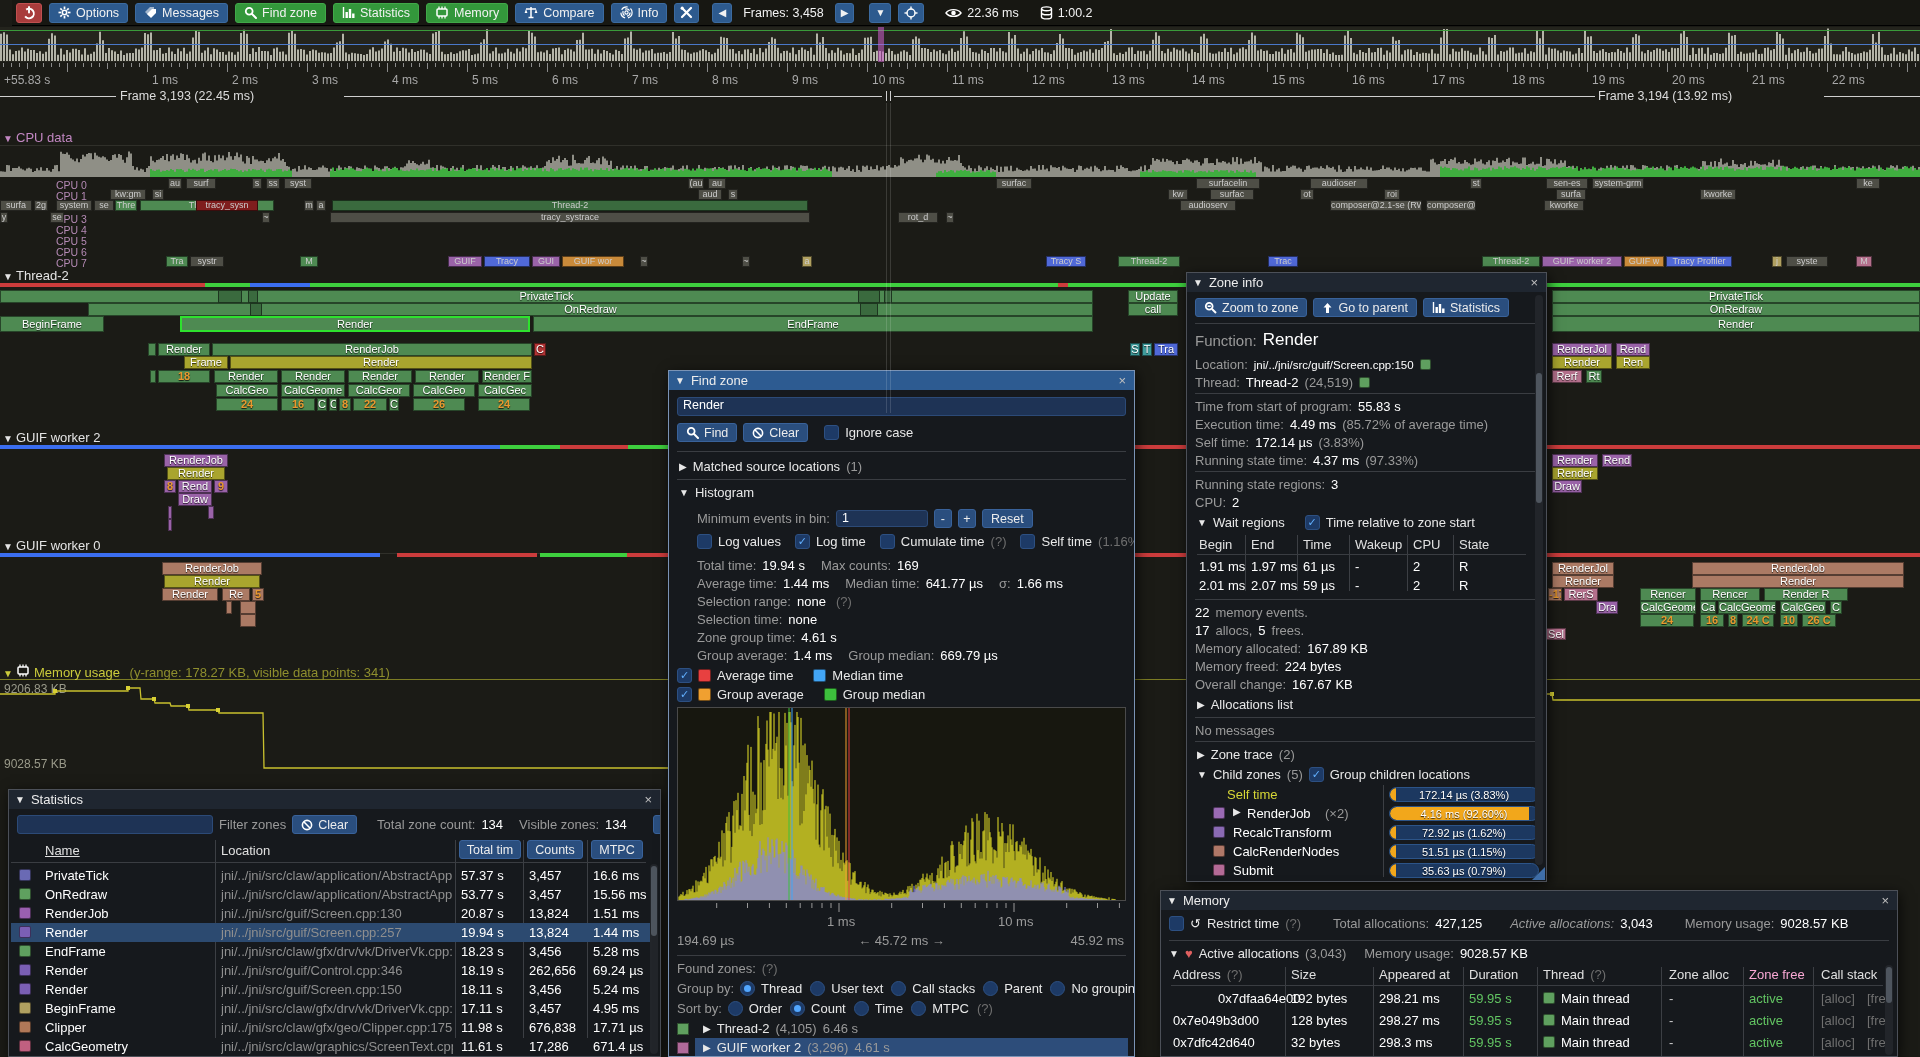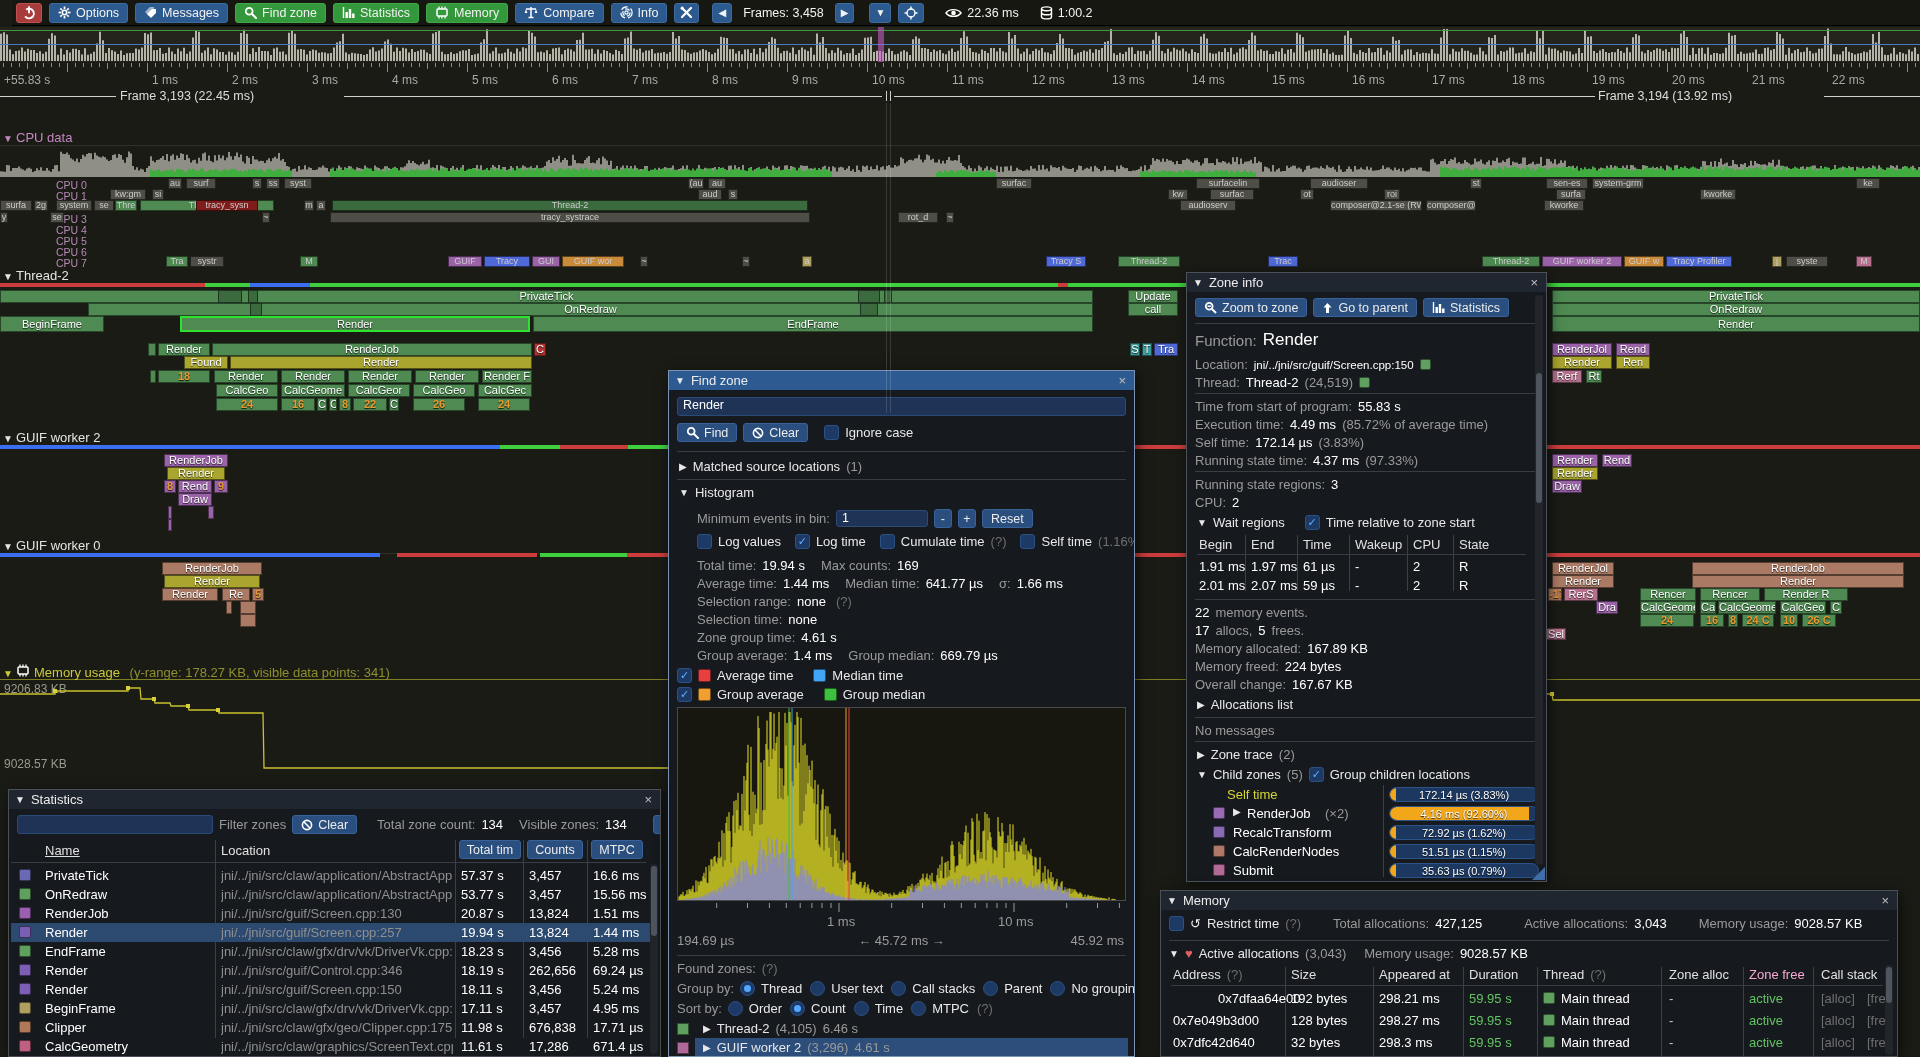--- a/index.html
+++ b/index.html
@@ -380,21 +380,21 @@
       <div class="zb" style="left: 1552px; top: 316px; width: 368px; height: 16px; background: rgb(78, 138, 82); line-height: 14px;">Render</div>
       <div class="zb" style="left: 148px; top: 343px; width: 8px; height: 13px; background: rgb(78, 138, 82); line-height: 11px;"></div>
       <div class="zb" style="left: 158px; top: 343px; width: 52px; height: 13px; background: rgb(78, 138, 82); line-height: 11px;">Render</div>
       <div class="zb" style="left: 212px; top: 343px; width: 320px; height: 13px; background: rgb(78, 138, 82); line-height: 11px;">RenderJob</div>
       <div class="zb" style="left: 534px; top: 343px; width: 12px; height: 13px; background: rgb(178, 52, 52); line-height: 11px;">C</div>
       <div class="zb" style="left: 1130px; top: 343px; width: 10px; height: 13px; background: rgb(63, 156, 156); line-height: 11px;">S</div>
       <div class="zb" style="left: 1142px; top: 343px; width: 10px; height: 13px; background: rgb(63, 156, 156); line-height: 11px;">T</div>
       <div class="zb" style="left: 1154px; top: 343px; width: 24px; height: 13px; background: rgb(80, 105, 216); line-height: 11px;">Tra</div>
       <div class="zb" style="left: 1552px; top: 343px; width: 60px; height: 13px; background: rgb(154, 99, 168); line-height: 11px;">RenderJol</div>
       <div class="zb" style="left: 1616px; top: 343px; width: 34px; height: 13px; background: rgb(154, 99, 168); line-height: 11px;">Rend</div>
-      <div class="zb" style="left: 184px; top: 356px; width: 44px; height: 13px; background: rgb(169, 165, 46); line-height: 11px;">Found</div>
+      <div class="zb" style="left: 184px; top: 356px; width: 44px; height: 13px; background: rgb(169, 165, 46); line-height: 11px;">Frame</div>
       <div class="zb" style="left: 230px; top: 356px; width: 302px; height: 13px; background: rgb(169, 165, 46); line-height: 11px;">Render</div>
       <div class="zb" style="left: 1552px; top: 356px; width: 60px; height: 13px; background: rgb(169, 165, 46); line-height: 11px;">Render</div>
       <div class="zb" style="left: 1616px; top: 356px; width: 34px; height: 13px; background: rgb(169, 165, 46); line-height: 11px;">Ren</div>
       <div class="zb" style="left: 150px; top: 370px; width: 6px; height: 13px; background: rgb(78, 138, 82); line-height: 11px;"></div>
       <div class="zb sq" style="left: 158px; top: 370px; width: 52px; height: 13px; background: rgb(78, 138, 82); line-height: 11px;">18</div>
       <div class="zb" style="left: 214px; top: 370px; width: 64px; height: 13px; background: rgb(78, 138, 82); line-height: 11px;">Render</div>
       <div class="zb" style="left: 281px; top: 370px; width: 64px; height: 13px; background: rgb(78, 138, 82); line-height: 11px;">Render</div>
       <div class="zb" style="left: 348px; top: 370px; width: 64px; height: 13px; background: rgb(78, 138, 82); line-height: 11px;">Render</div>
       <div class="zb" style="left: 415px; top: 370px; width: 64px; height: 13px; background: rgb(78, 138, 82); line-height: 11px;">Render</div>
       <div class="zb" style="left: 482px; top: 370px; width: 50px; height: 13px; background: rgb(78, 138, 82); line-height: 11px;">Render F</div>
@@ -985,21 +985,21 @@
       <span class="win-close">×</span>
     </div>
     <div id="mem-body">
         <div class="frow" style="left: 8px; top: 25px;">
           <span class="cb"></span>
           <span style="color: rgb(232, 232, 232); font-size: 13px;">↺</span>
           <span>Restrict time</span>
           <span class="dim">(?)</span>
           <span class="lbl" style="margin-left: 26px;">Total allocations:</span>
           <span class="val">427,125</span>
-          <span class="lbl" style="margin-left: 36px;">Active allocations:</span>
+          <span class="lbl" style="margin-left: 22px; font-style: italic;">Active allocations:</span>
           <span class="val">3,043</span>
           <span class="lbl" style="margin-left: 26px;">Memory usage:</span>
           <span class="val">9028.57 KB</span>
         </div>
         <div class="sep" style="left: 8px; right: 8px; top: 49px; width: auto;"></div>
         <div class="frow" style="left: 8px; top: 55px;">
           <span style="font-size: 10px;">▼</span>
           <span style="color: rgb(224, 96, 96);">♥</span>
           <span>Active allocations</span>
           <span class="lbl">(3,043)</span>

